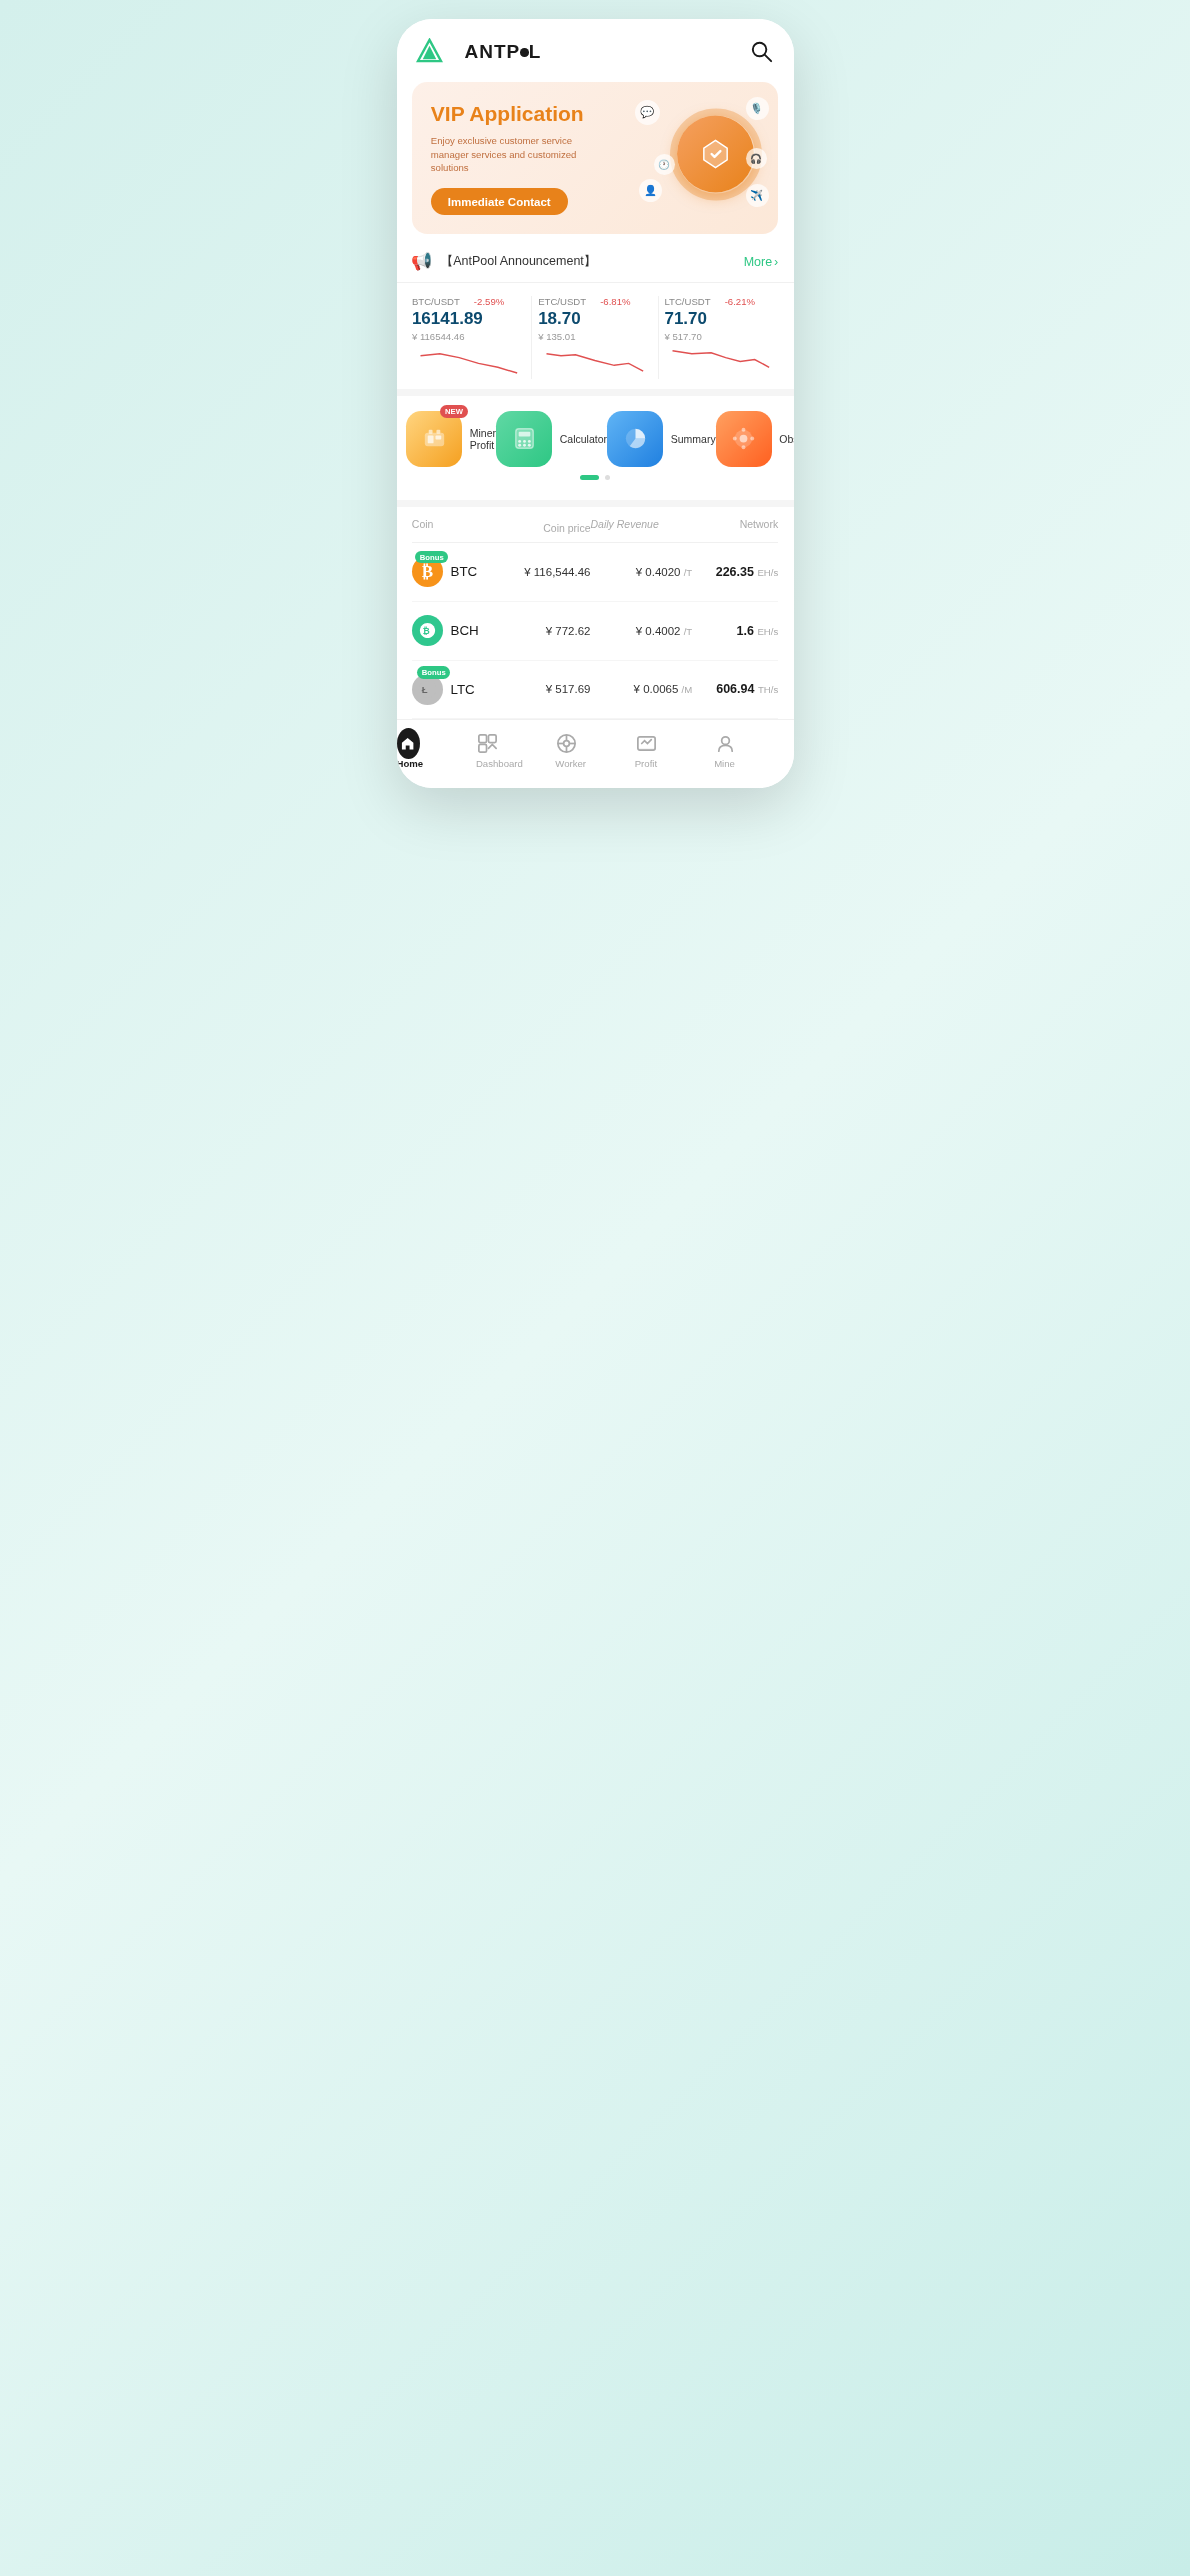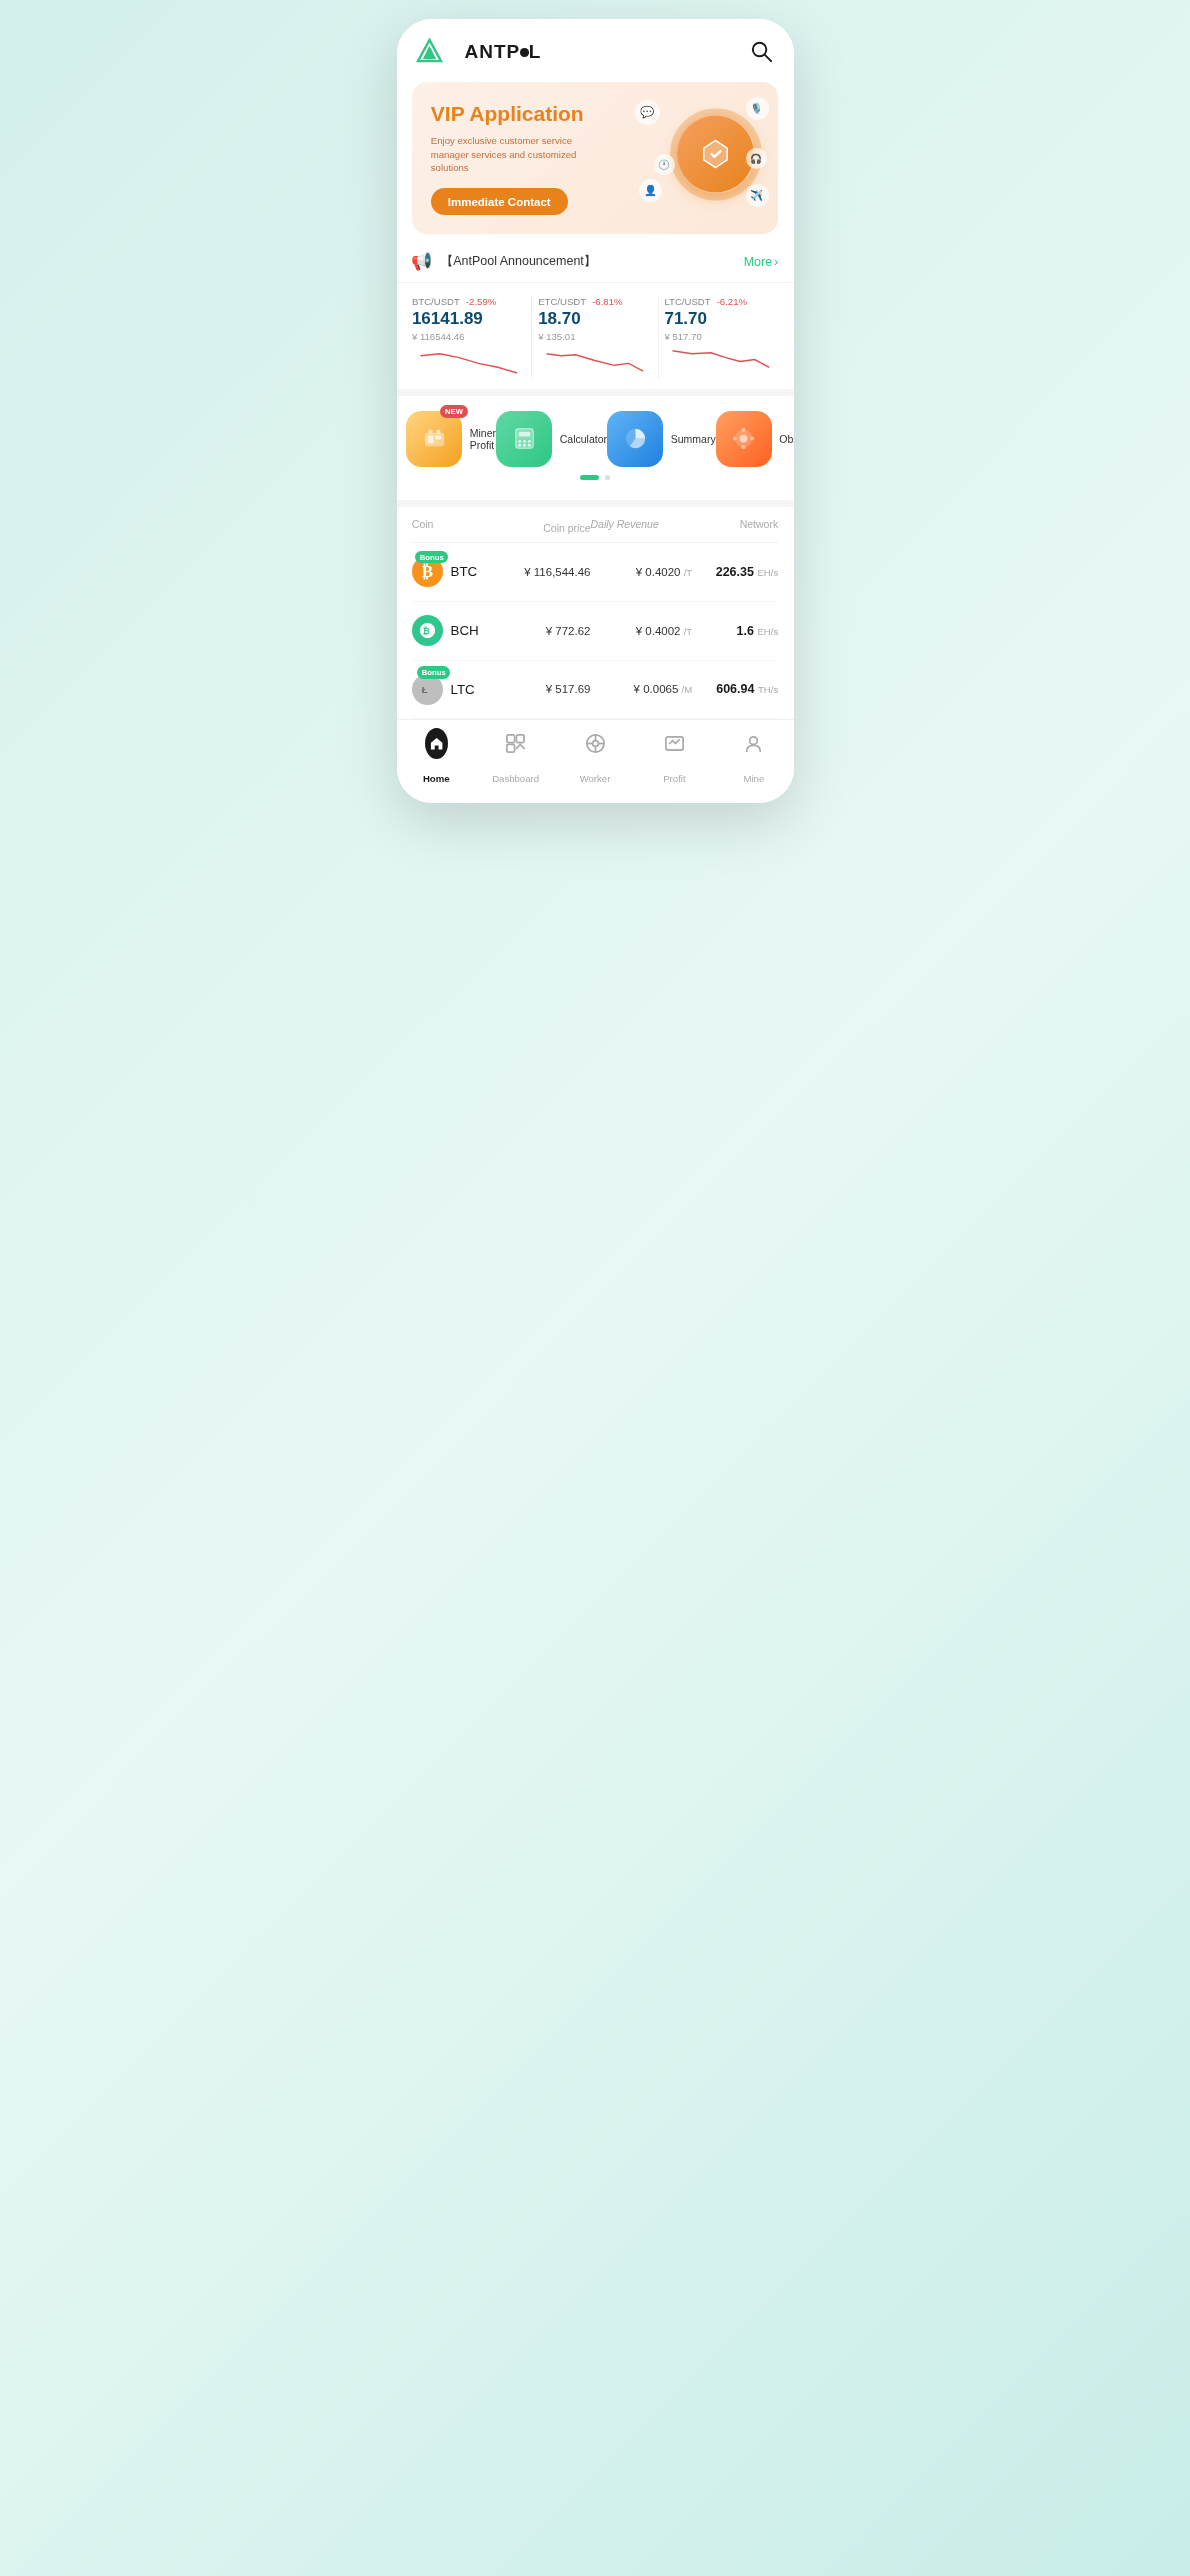--- a/index.html
+++ b/index.html
@@ -132,21 +132,21 @@
     }
     .price-item:not(:last-child) {
       border-right: 1px solid #f0f0f0;
     }
     .price-pair {
       font-size: 9.6px;
       color: #888;
       font-weight: 500;
       display: flex;
       align-items: flex-start;
-      gap: 6px;
+      gap: 14px;
       margin-bottom: 1.9px;
     }
     .price-change-neg {
       color: #e05050;
       font-size: 9.6px;
     }
     .price-value {
       font-size: 17px;
       font-weight: 700;
       color: #0c4a6e;
@@ -332,22 +332,21 @@
     .bottom-nav {
       display: flex;
       background: #fff;
       border-top: 1px solid #f0f0f0;
       padding: 7.7px 0 15.3px;
     }
     .nav-item {
       flex: 1;
       display: flex;
       flex-direction: column;
-      align-items: center;
-      gap: 18px;
+      gap: 3px;
       cursor: pointer;
       padding: 3.8px 0;
     }
     .nav-icon {
       width: 23px;
       height: 23px;
       display: flex;
       align-items: center;
       justify-content: center;
     }

